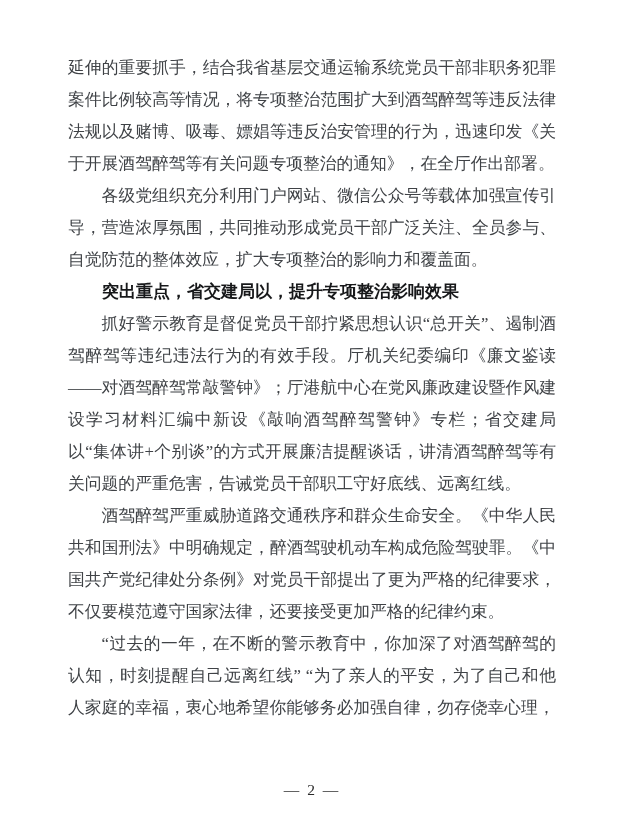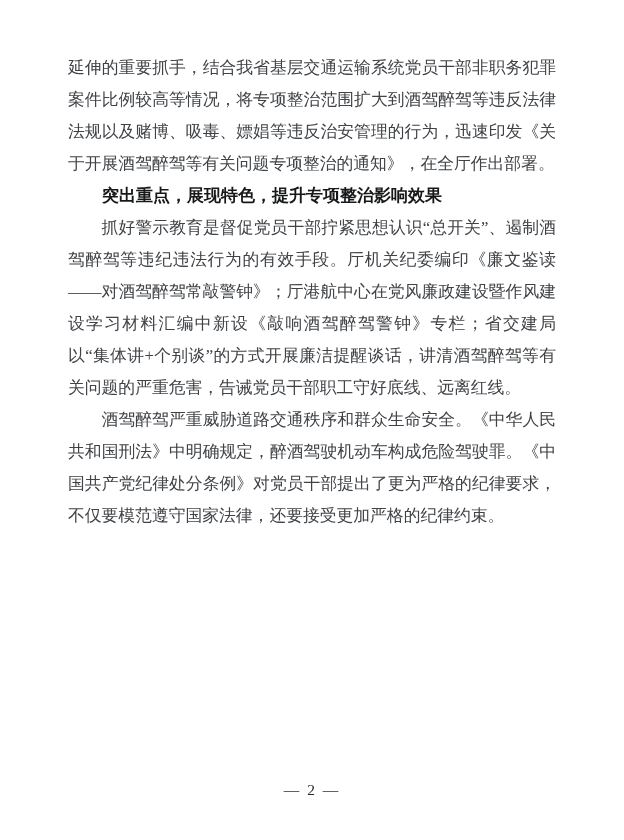--- a/index.html
+++ b/index.html
@@ -59,18 +59,20 @@
     letter-spacing: 2px;
     font-family: "Liberation Serif", "DejaVu Serif", serif;
   }
 </style>
 </head>
 <body>
 
 <div class="page">
   <div class="content">
     <p class="para continuation">延伸的重要抓手，结合我省基层交通运输系统党员干部非职务犯罪案件比例较高等情况，将专项整治范围扩大到酒驾醉驾等违反法律法规以及赌博、吸毒、嫖娼等违反治安管理的行为，迅速印发《关于开展酒驾醉驾等有关问题专项整治的通知》，在全厅作出部署。</p>
-    <h2 class="section-heading">突出重点，展现特色，提升专项整治影响效果</h2>
+    <p class="para">各级党组织充分利用门户网站、微信公众号等载体加强宣传引导，营造浓厚氛围，共同推动形成党员干部广泛关注、全员参与、自觉防范的整体效应，扩大专项整治的影响力和覆盖面。</p>
+    <h2 class="section-heading">突出重点，省交建局以，提升专项整治影响效果</h2>
     <p class="para">抓好警示教育是督促党员干部拧紧思想认识“总开关”、遏制酒驾醉驾等违纪违法行为的有效手段。厅机关纪委编印《廉文鉴读——对酒驾醉驾常敲警钟》；厅港航中心在党风廉政建设暨作风建设学习材料汇编中新设《敲响酒驾醉驾警钟》专栏；省交建局以“集体讲+个别谈”的方式开展廉洁提醒谈话，讲清酒驾醉驾等有关问题的严重危害，告诫党员干部职工守好底线、远离红线。</p>
     <p class="para">酒驾醉驾严重威胁道路交通秩序和群众生命安全。《中华人民共和国刑法》中明确规定，醉酒驾驶机动车构成危险驾驶罪。《中国共产党纪律处分条例》对党员干部提出了更为严格的纪律要求，不仅要模范遵守国家法律，还要接受更加严格的纪律约束。</p>
+    <p class="para">“过去的一年，在不断的警示教育中，你加深了对酒驾醉驾的认知，时刻提醒自己远离红线” “为了亲人的平安，为了自己和他人家庭的幸福，衷心地希望你能够务必加强自律，勿存侥幸心理，</p>
   </div>
   <div class="page-footer">— 2 —</div>
 </div>
 
 </body></html>

